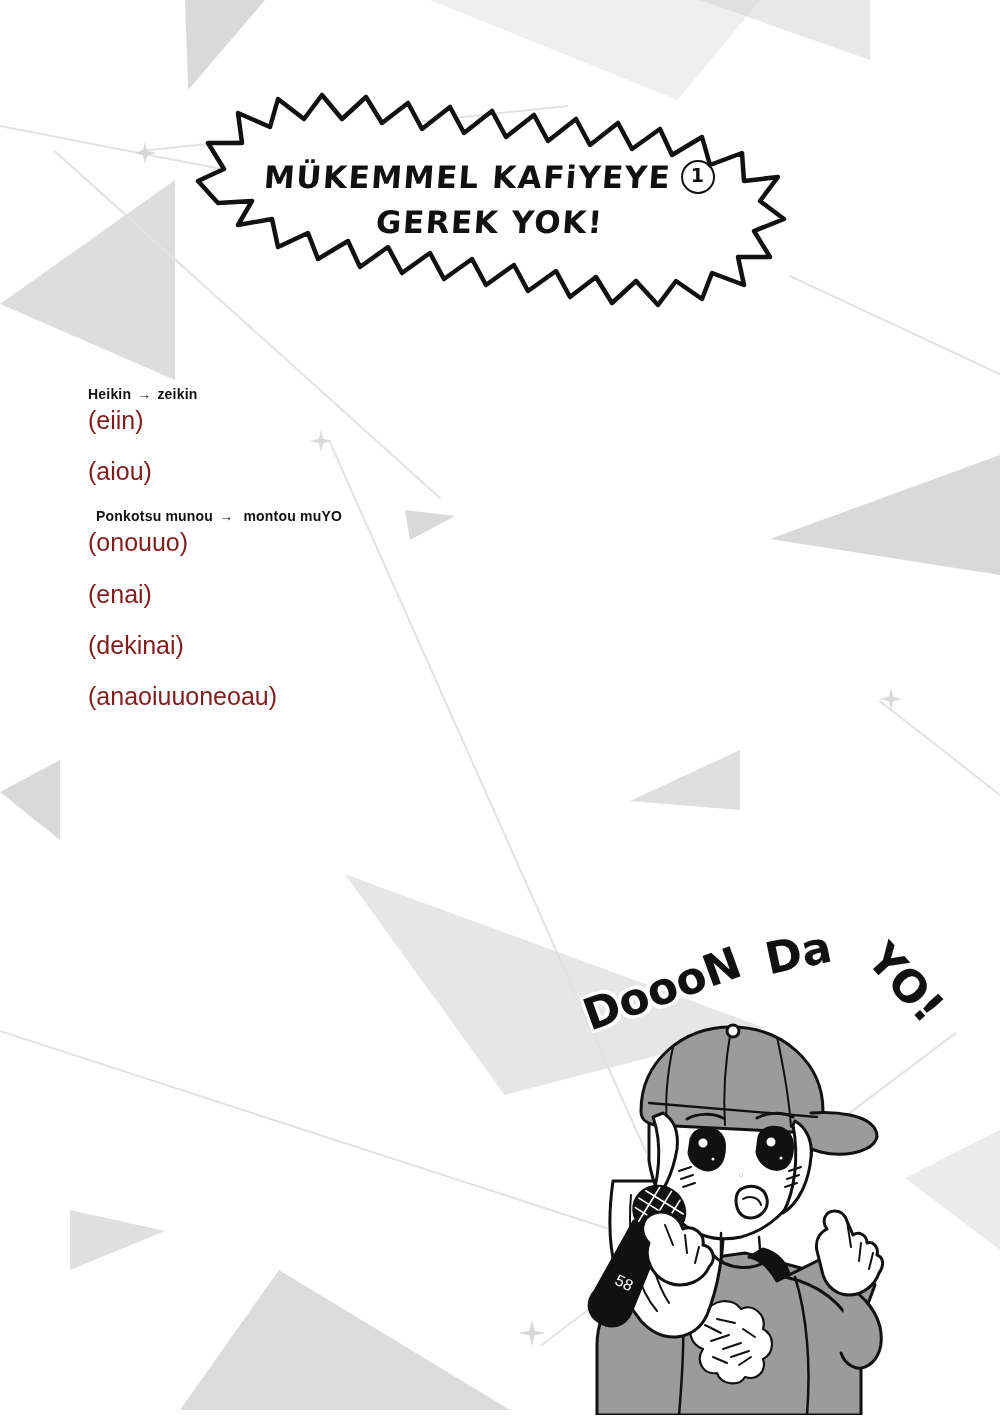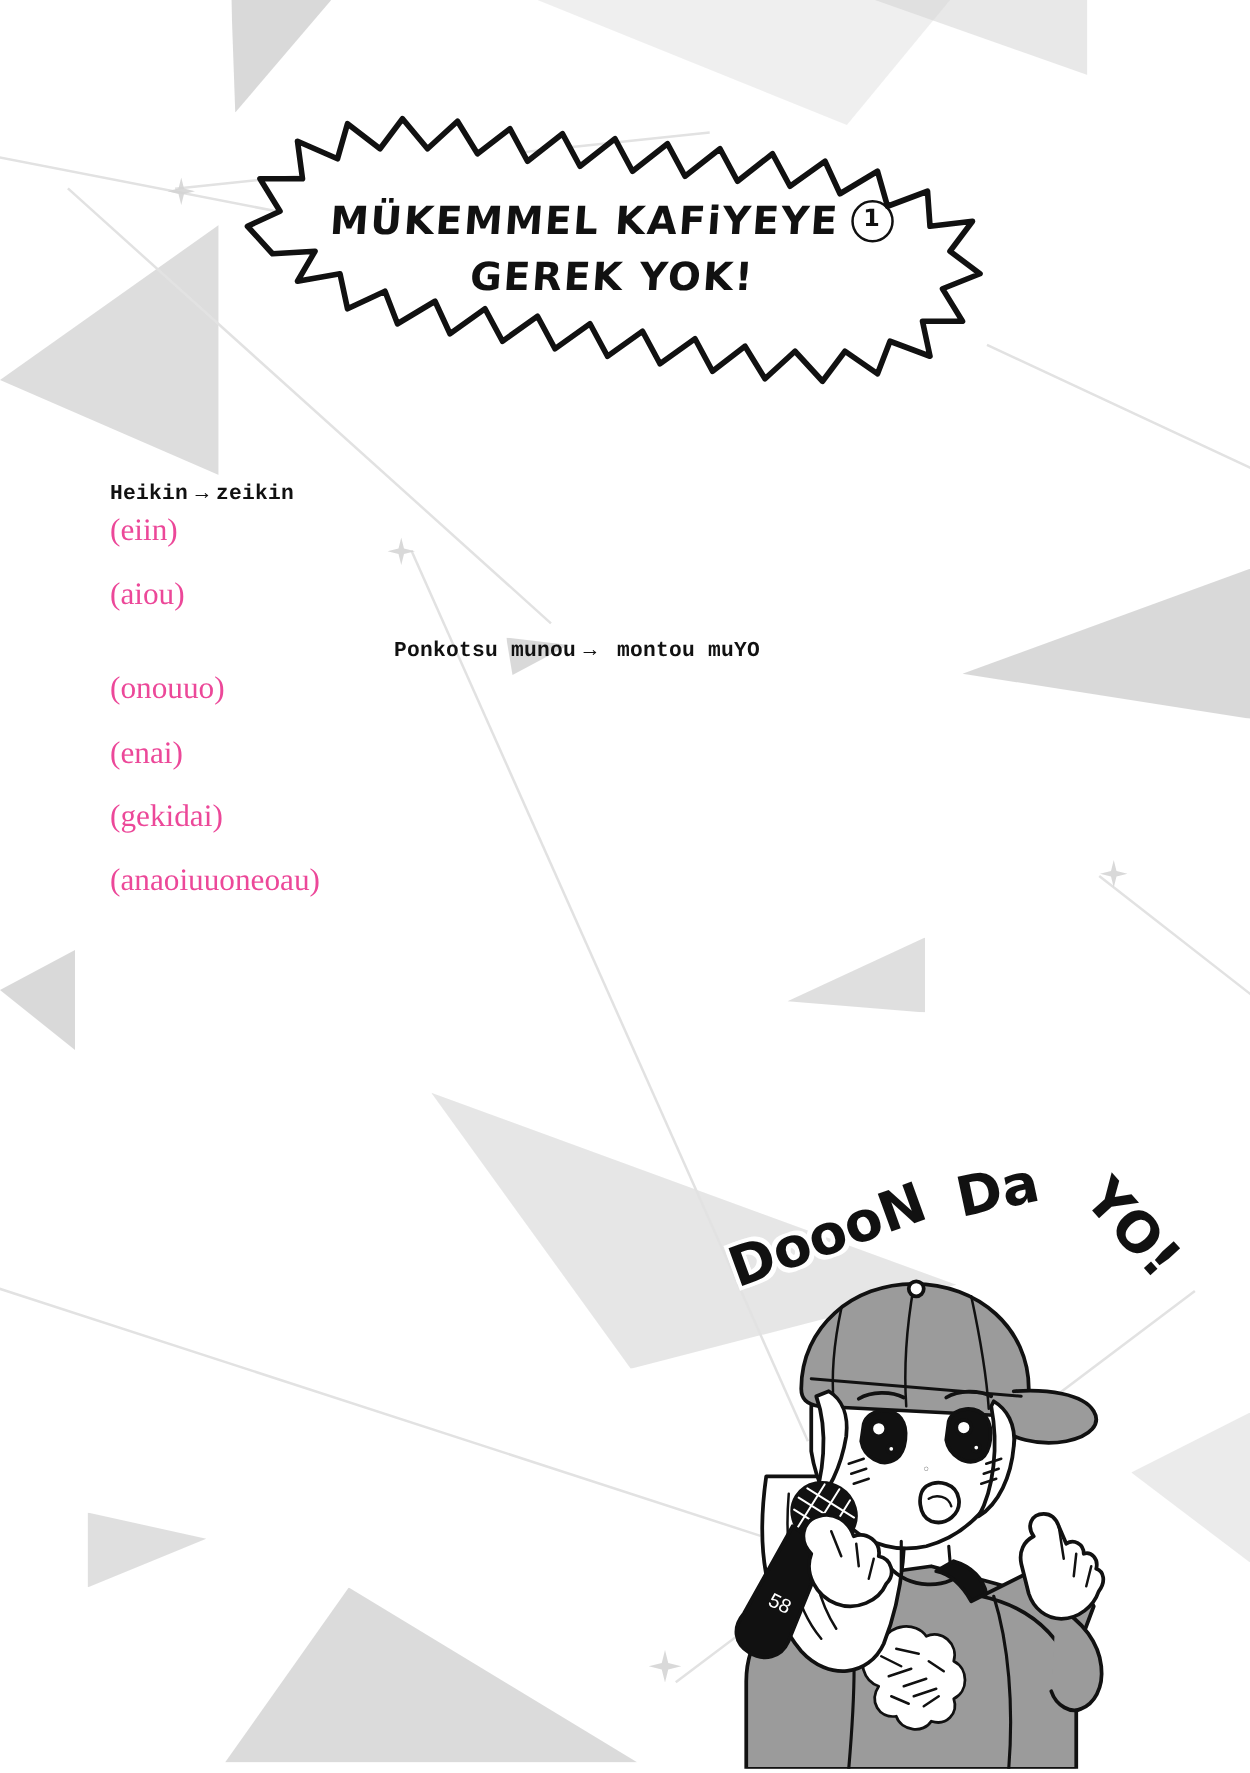--- a/index.html
+++ b/index.html
@@ -79,41 +79,41 @@
   .rhymes {
     position: absolute;
     left: 88px;
     top: 385px;
     width: 520px;
   }
   .rhyme {
     margin-bottom: 20px;
   }
   .rhyme .top {
-    font-family: Liberation Mono, monospace;
-    font-weight: 700;
-    font-size: 17px;
+    font-family: Liberation Sans, sans-serif;
+    font-weight: 700;
+    font-size: 14px;
     color: #111;
     letter-spacing: .2px;
     line-height: 1.35;
     white-space: nowrap;
   }
   .rhyme .top .arrow {
     display: inline-block;
     margin: 0 6px;
     font-weight: 700;
   }
   .rhyme .vowels {
-    font-family: Liberation Serif, serif;
+    font-family: Liberation Sans, sans-serif;
     font-size: 25px;
-    color: #ec4899;
+    color: #7f1d1d;
     line-height: 1.25;
     margin-top: 1px;
   }
-  .rhyme.indent .top { padding-left: 8px; text-align: right; }
+  .rhyme.indent .top { padding-left: 8px; }
   .rhyme .top .l2 { display: block; }
 
   
   .sfx {
     position: absolute;
     left: 560px;
     top: 905px;
     width: 400px;
     height: 180px;
     pointer-events: none;
@@ -216,21 +216,21 @@
       </div>
       <div class="vowels">(onouuo)</div>
     </div>
 
 
     <div class="rhyme">
       <div class="vowels">(enai)</div>
     </div>
 
     <div class="rhyme">
-      <div class="vowels">(gekidai)</div>
+      <div class="vowels">(dekinai)</div>
     </div>
 
     <div class="rhyme">
       <div class="vowels">(anaoiuuoneoau)</div>
     </div>
 
   </div>
 
   <div class="sfx">
     <span class="w1">DoooN</span>

